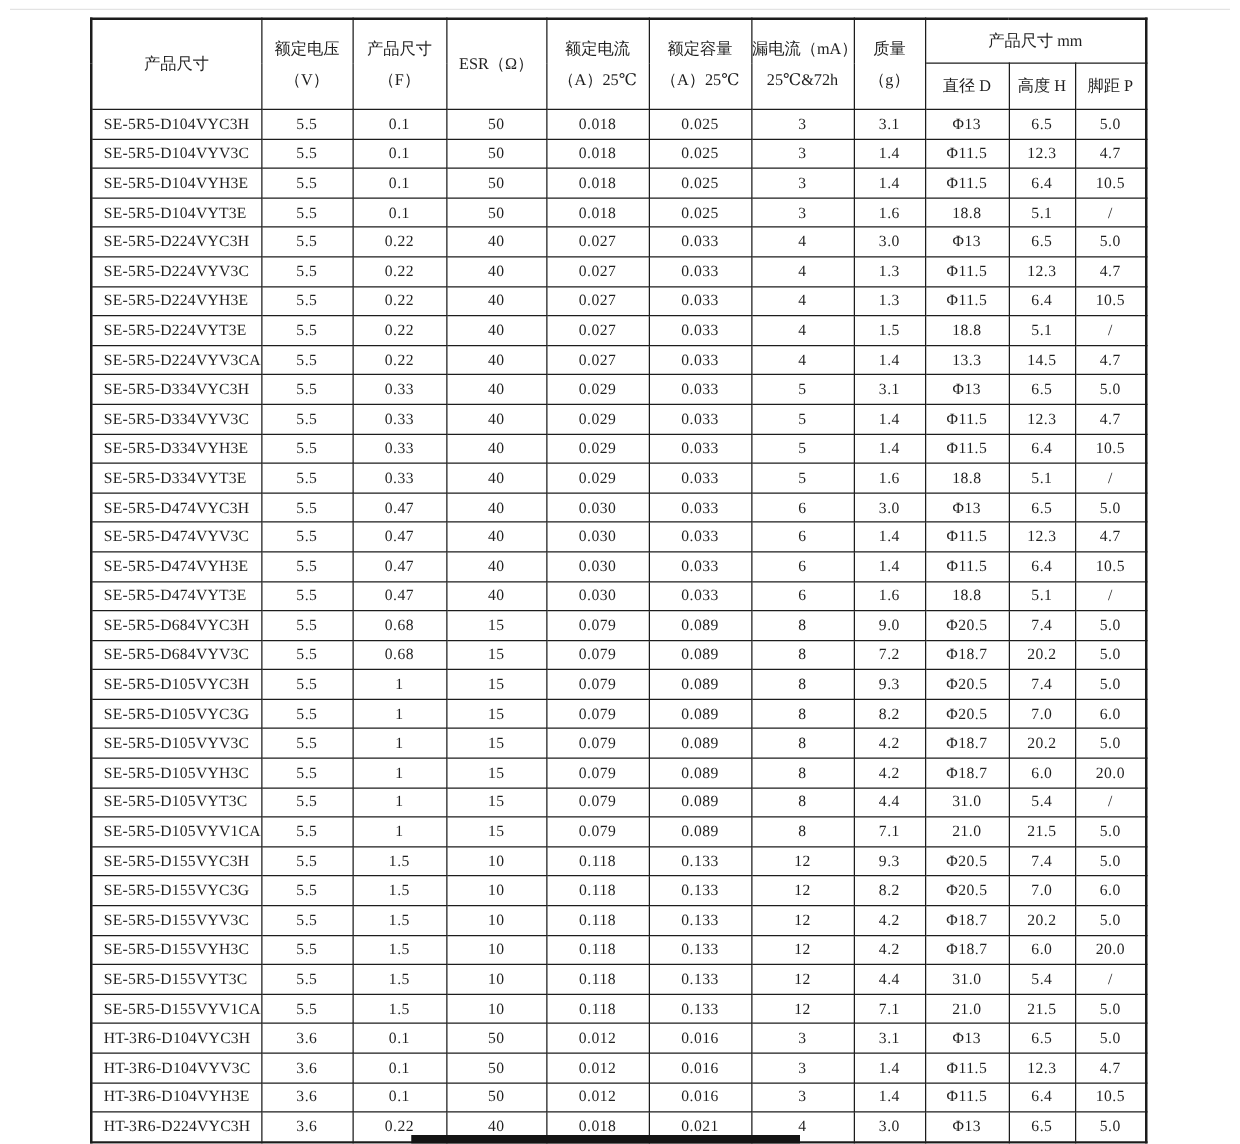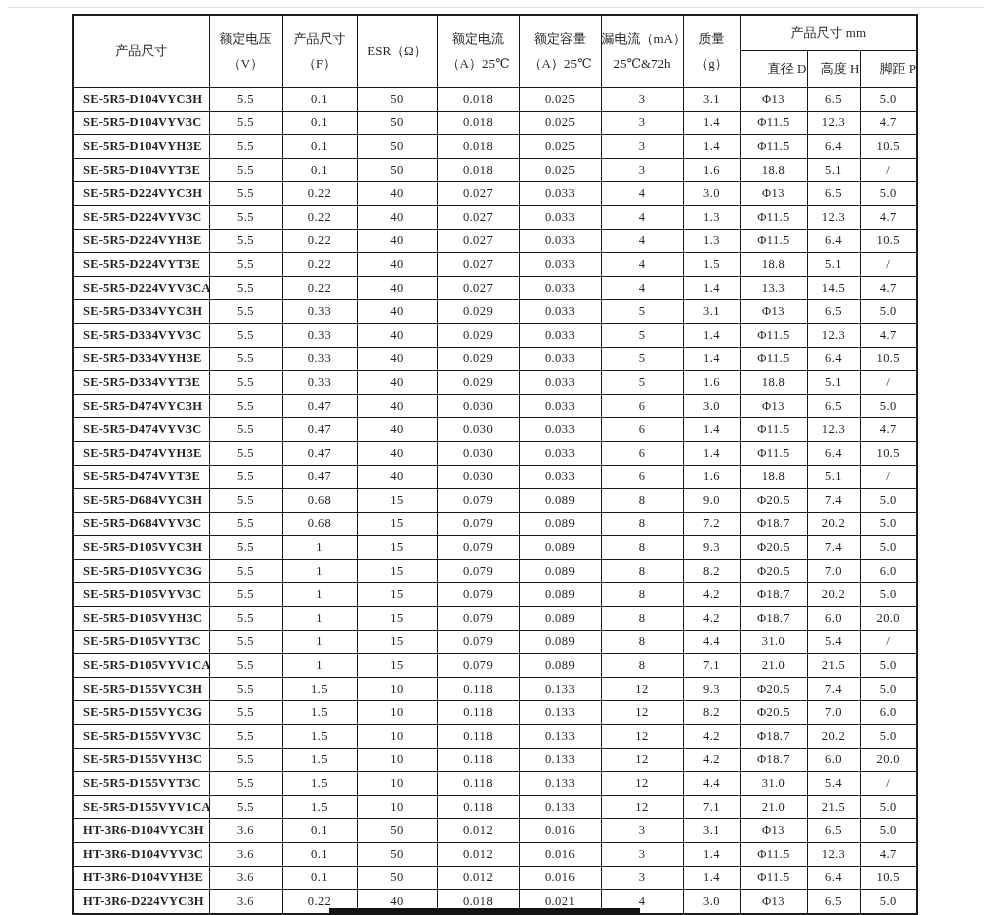--- a/index.html
+++ b/index.html
@@ -5,24 +5,24 @@
   html,body{margin:0;padding:0;background:#ffffff;}
   .sheet{position:relative;width:992px;height:915px;background:#fff;overflow:hidden;
          font-family:"Liberation Serif","DejaVu Serif",serif;color:#1f1f1f;}
   .topline{position:absolute;top:7px;left:8px;width:976px;height:1px;background:#e3e3e3;}
   table.spec{position:absolute;left:72px;top:14px;width:845px;border-collapse:collapse;
              table-layout:fixed;border:2px solid #1c1c1c;}
   .spec th,.spec td{border:1px solid #1c1c1c;text-align:center;font-weight:normal;
                     overflow:hidden;white-space:nowrap;}
   .spec thead th{font-size:13px;line-height:1.55;padding:0;}
   .spec thead .grp{height:34px;margin-top:28px;}
-  .spec thead .sub{height:36px;text-align:right;}
+  .spec thead .sub{height:36px;}
   .hl2{margin-top:5px;}
   .spec tbody td{height:22.6px;font-size:12.5px;padding:0;letter-spacing:0.4px;}
-  .spec tbody td.model{text-align:left;padding-left:9px;letter-spacing:0.2px;font-weight:bold;}
+  .spec tbody td.model{text-align:left;padding-left:9px;letter-spacing:0.2px;}
   .smudge{position:absolute;left:329px;top:908px;width:311px;height:7px;background:#141414;}
 </style>
 </head>
 <body>
 
 <div class="sheet">
   <div class="topline"></div>
 
   <table class="spec">
     <colgroup>

